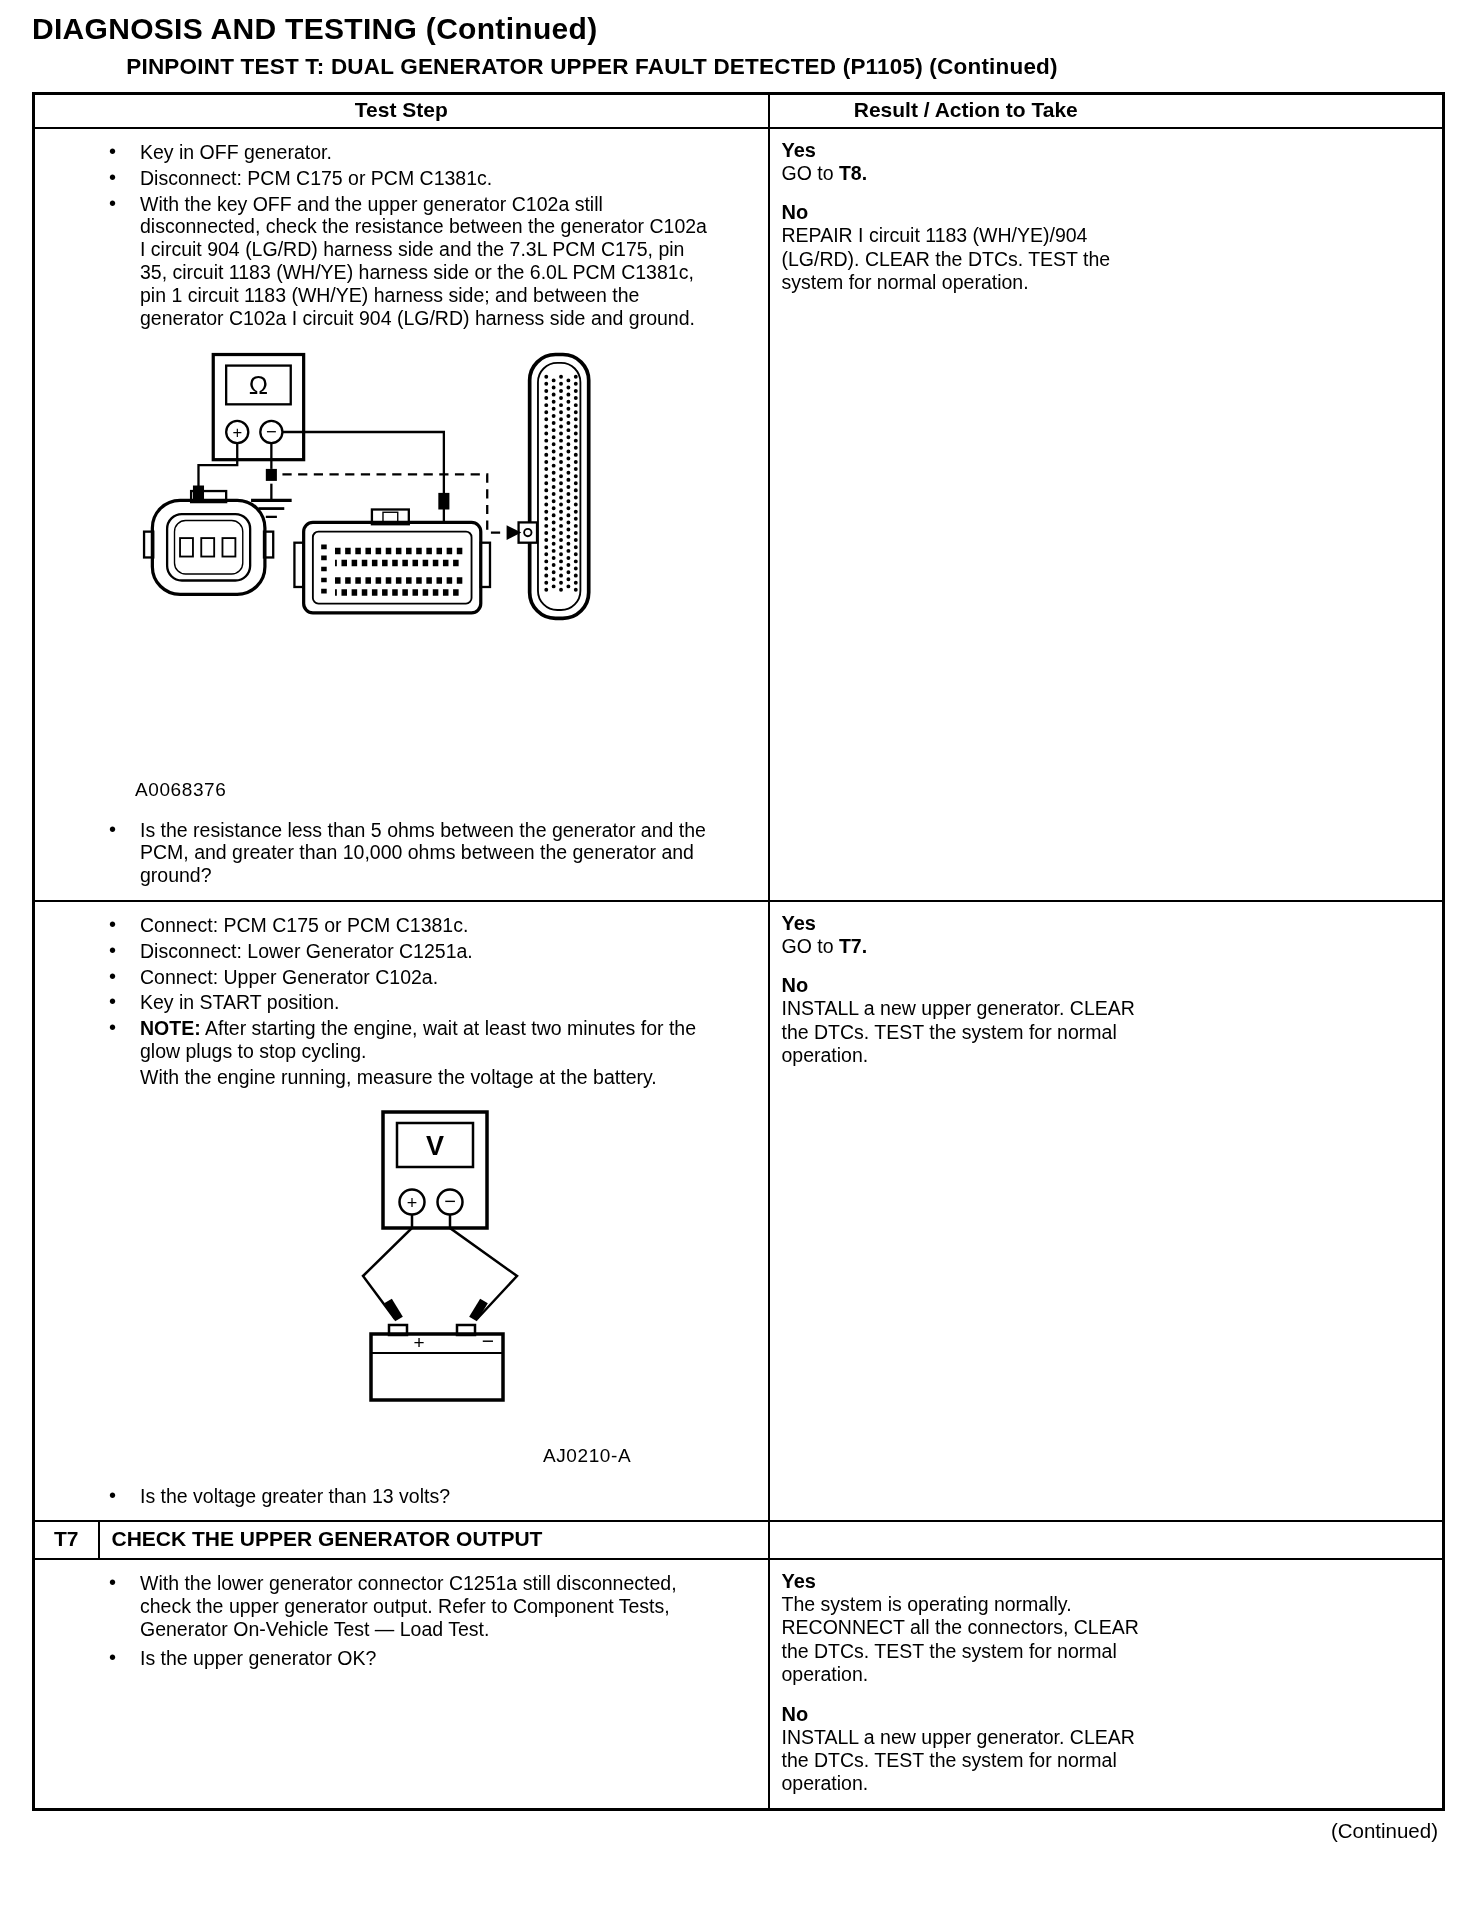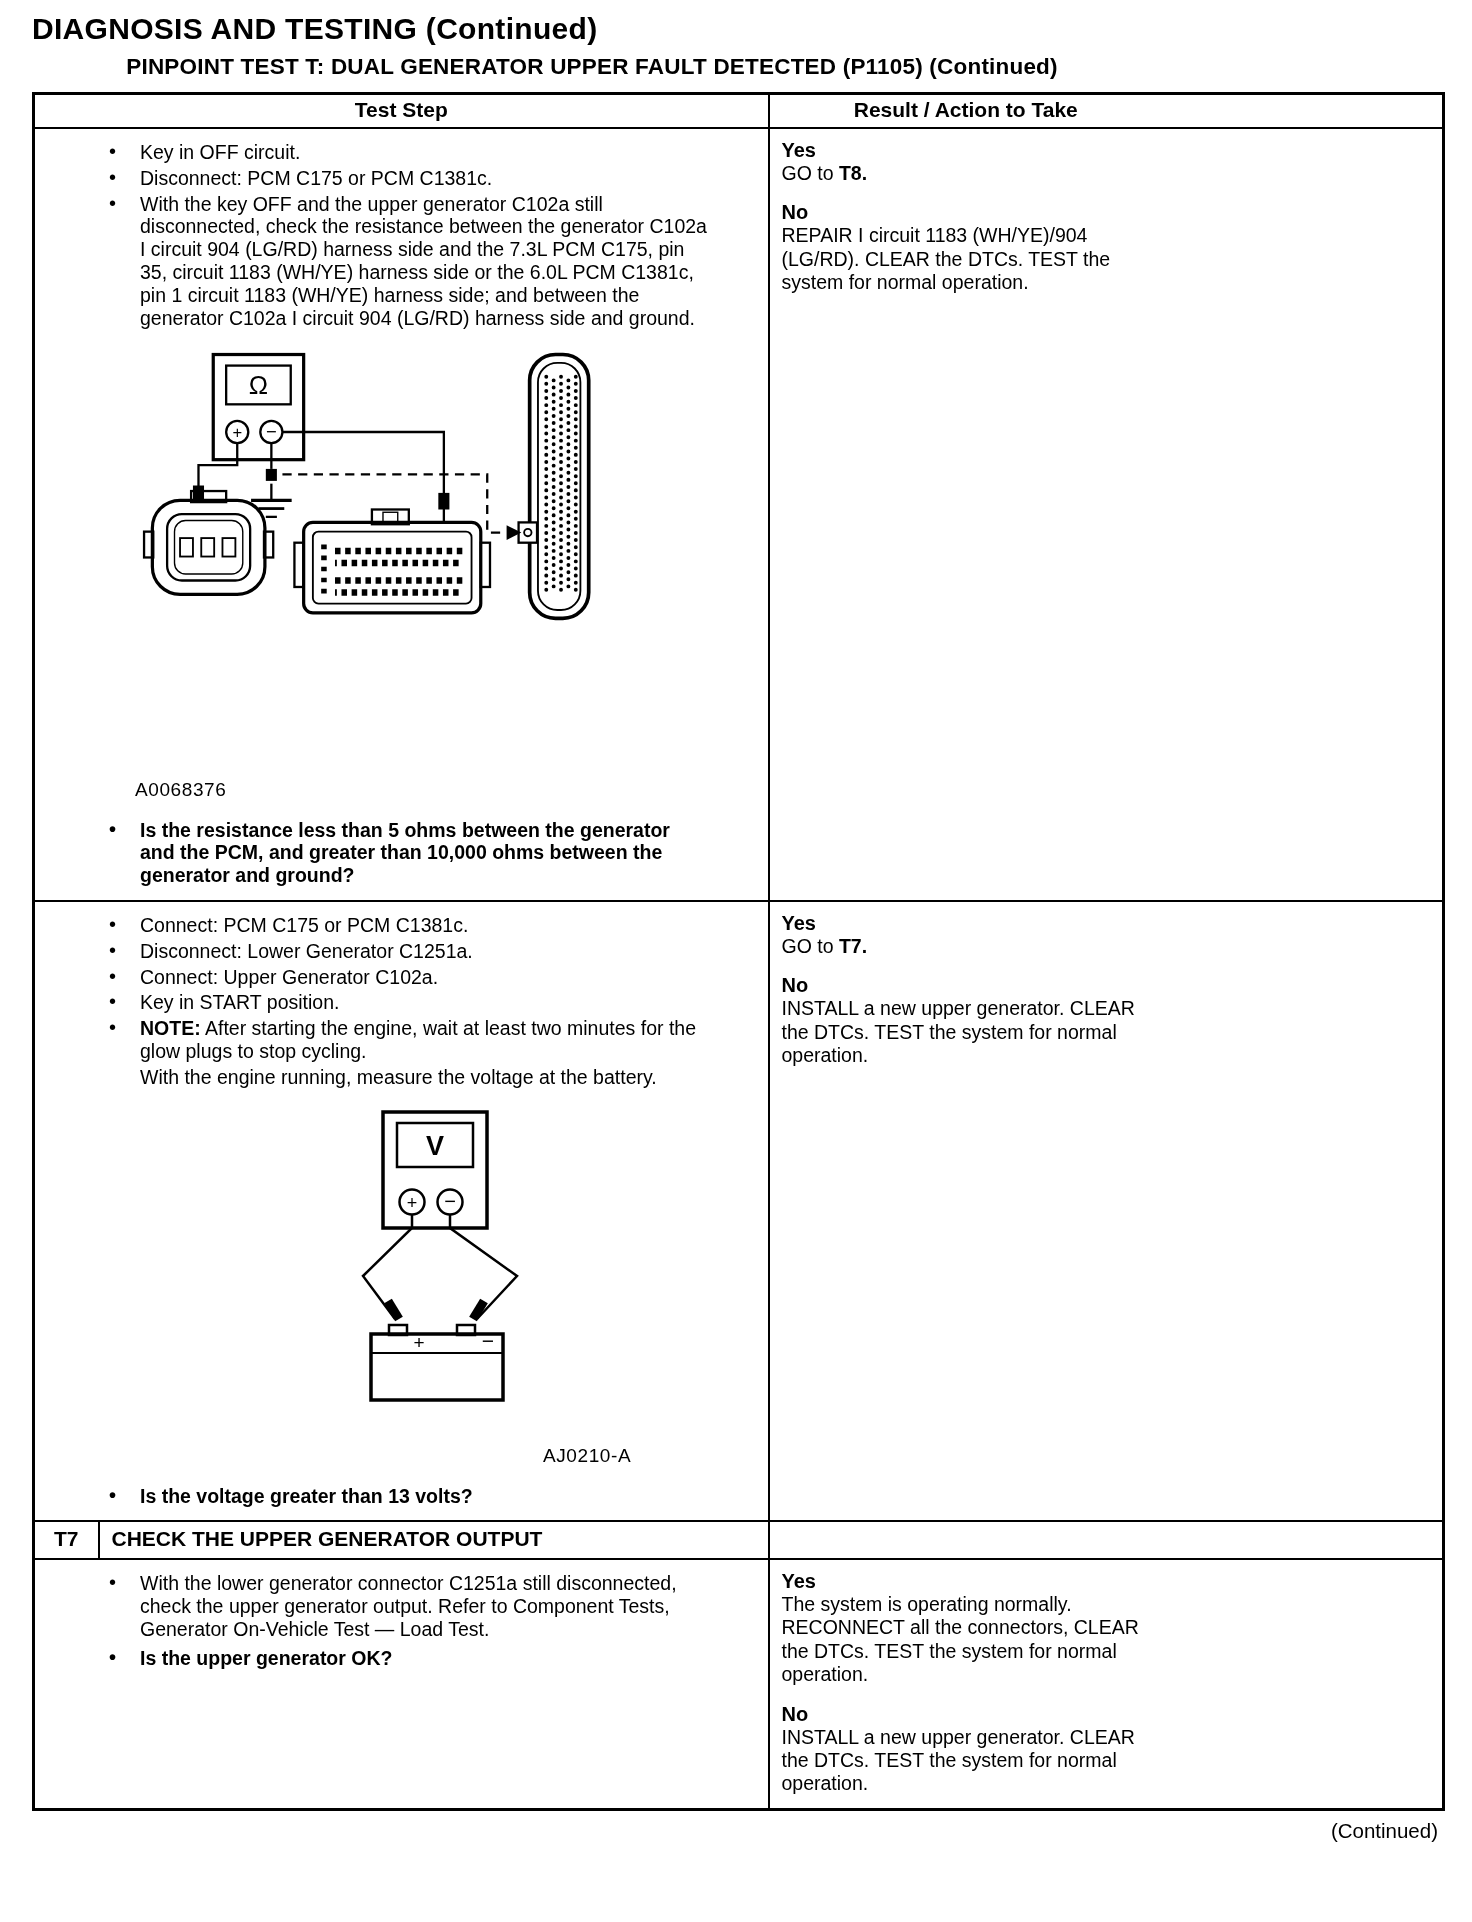--- a/index.html
+++ b/index.html
@@ -25,21 +25,21 @@
   .test-title { font-size:21px; font-weight:bold; line-height:1.12; padding:5px 10px 7px 12px; }
   .step-cell { padding:12px 0 10px 0; }
   .bullets { list-style:none; }
   .bullet-item {
     position:relative; font-size:19.5px; line-height:1.17;
     padding:0 42px 3px 105px; max-width:715px;
   }
   .bullet-item::before { content:"•"; position:absolute; left:74px; top:-1px; font-size:20px; }
   .bullet-item.no-bullet::before { content:""; }
   .question { margin-top:18px; }
-  .question .bullet-item { font-weight:bold; }
+  .question .bullet-item { font-weight:normal; }
   .note-label, .b { font-weight:bold; }
   .figure { margin:14px 0 0 86px; }
   .figure.fig2 { margin:14px 0 0 270px; }
   .figure-label { font-size:19px; margin:8px 0 0 100px; letter-spacing:0.6px; }
   .figure-label.fig2-label { margin:30px 0 14px 508px; }
   .result-cell { padding:9px 6px 10px 12px; font-size:19.5px; line-height:1.2; }
   .result-cell .action { max-width:362px; margin-bottom:2px; }
   .answer-label { font-weight:bold; font-size:20px; }
   .answer-label.gap { margin-top:15px; }
   .continued-footer { width:1410px; text-align:right; font-size:20.5px; padding:8px 4px 0 0; }
@@ -63,21 +63,21 @@
       <tr>
         <th class="step-header" colspan="2">Test Step</th>
         <th class="result-header">Result / Action to Take</th>
       </tr>
     </thead>
     <tbody>
 
       <tr>
         <td class="step-cell" colspan="2">
           <ul class="bullets">
-            <li class="bullet-item">Key in OFF circuit.</li>
+            <li class="bullet-item">Key in OFF generator.</li>
             <li class="bullet-item">Disconnect: PCM C175 or PCM C1381c.</li>
             <li class="bullet-item">With the key OFF and the upper generator C102a still disconnected, check the resistance between the generator C102a I circuit 904 (LG/RD) harness side and the 7.3L PCM C175, pin 35, circuit 1183 (WH/YE) harness side or the 6.0L PCM C1381c, pin 1 circuit 1183 (WH/YE) harness side; and between the generator C102a I circuit 904 (LG/RD) harness side and ground.</li>
           </ul>
 
           <div class="figure">
             <svg width="595" height="420" viewBox="0 0 645 455">
               <g fill="none" stroke="#000">
 
                 <g>
                   <rect x="100" y="8" width="98" height="114" stroke-width="3.5"></rect>

